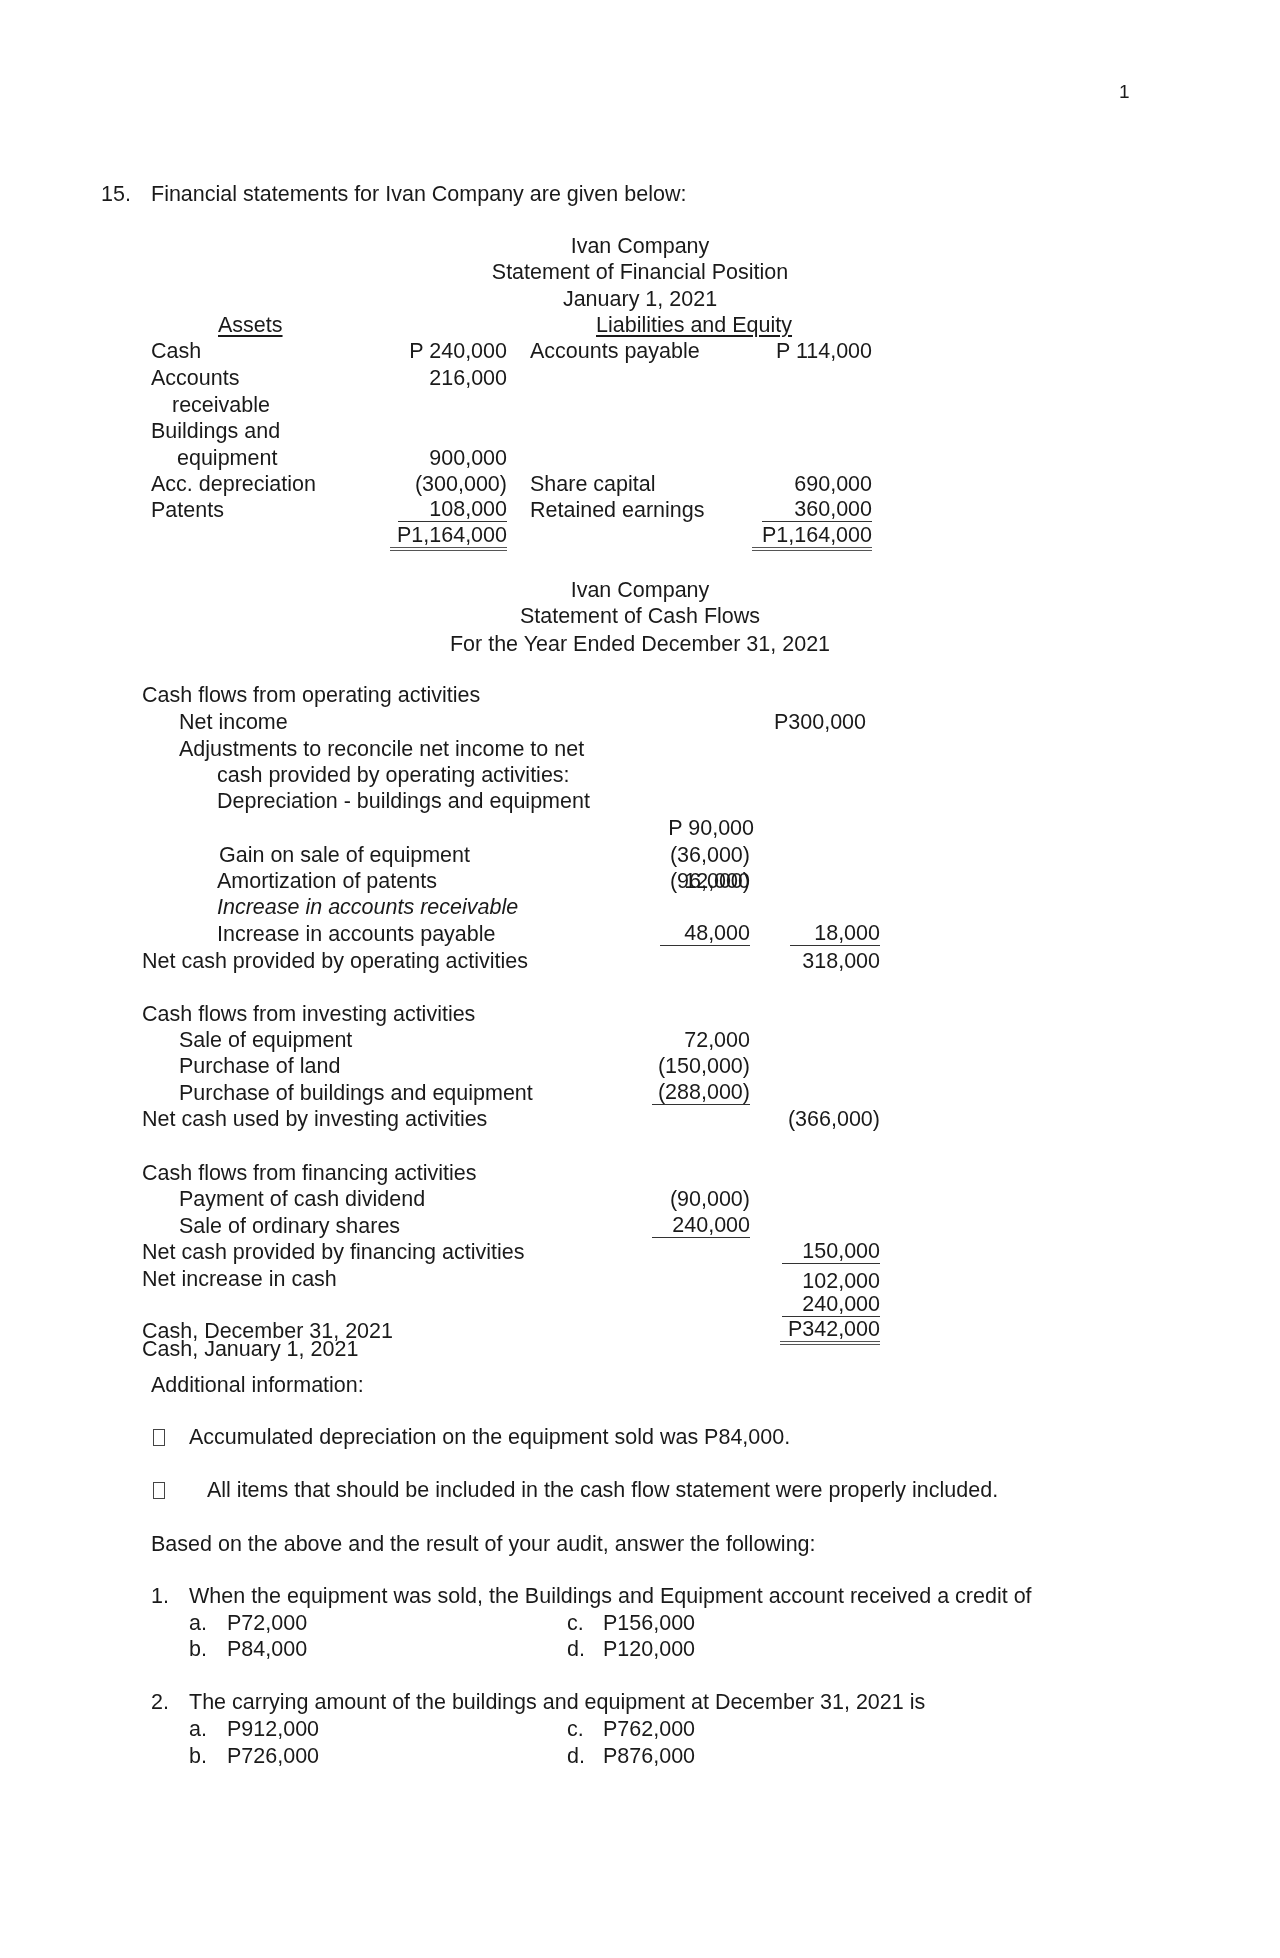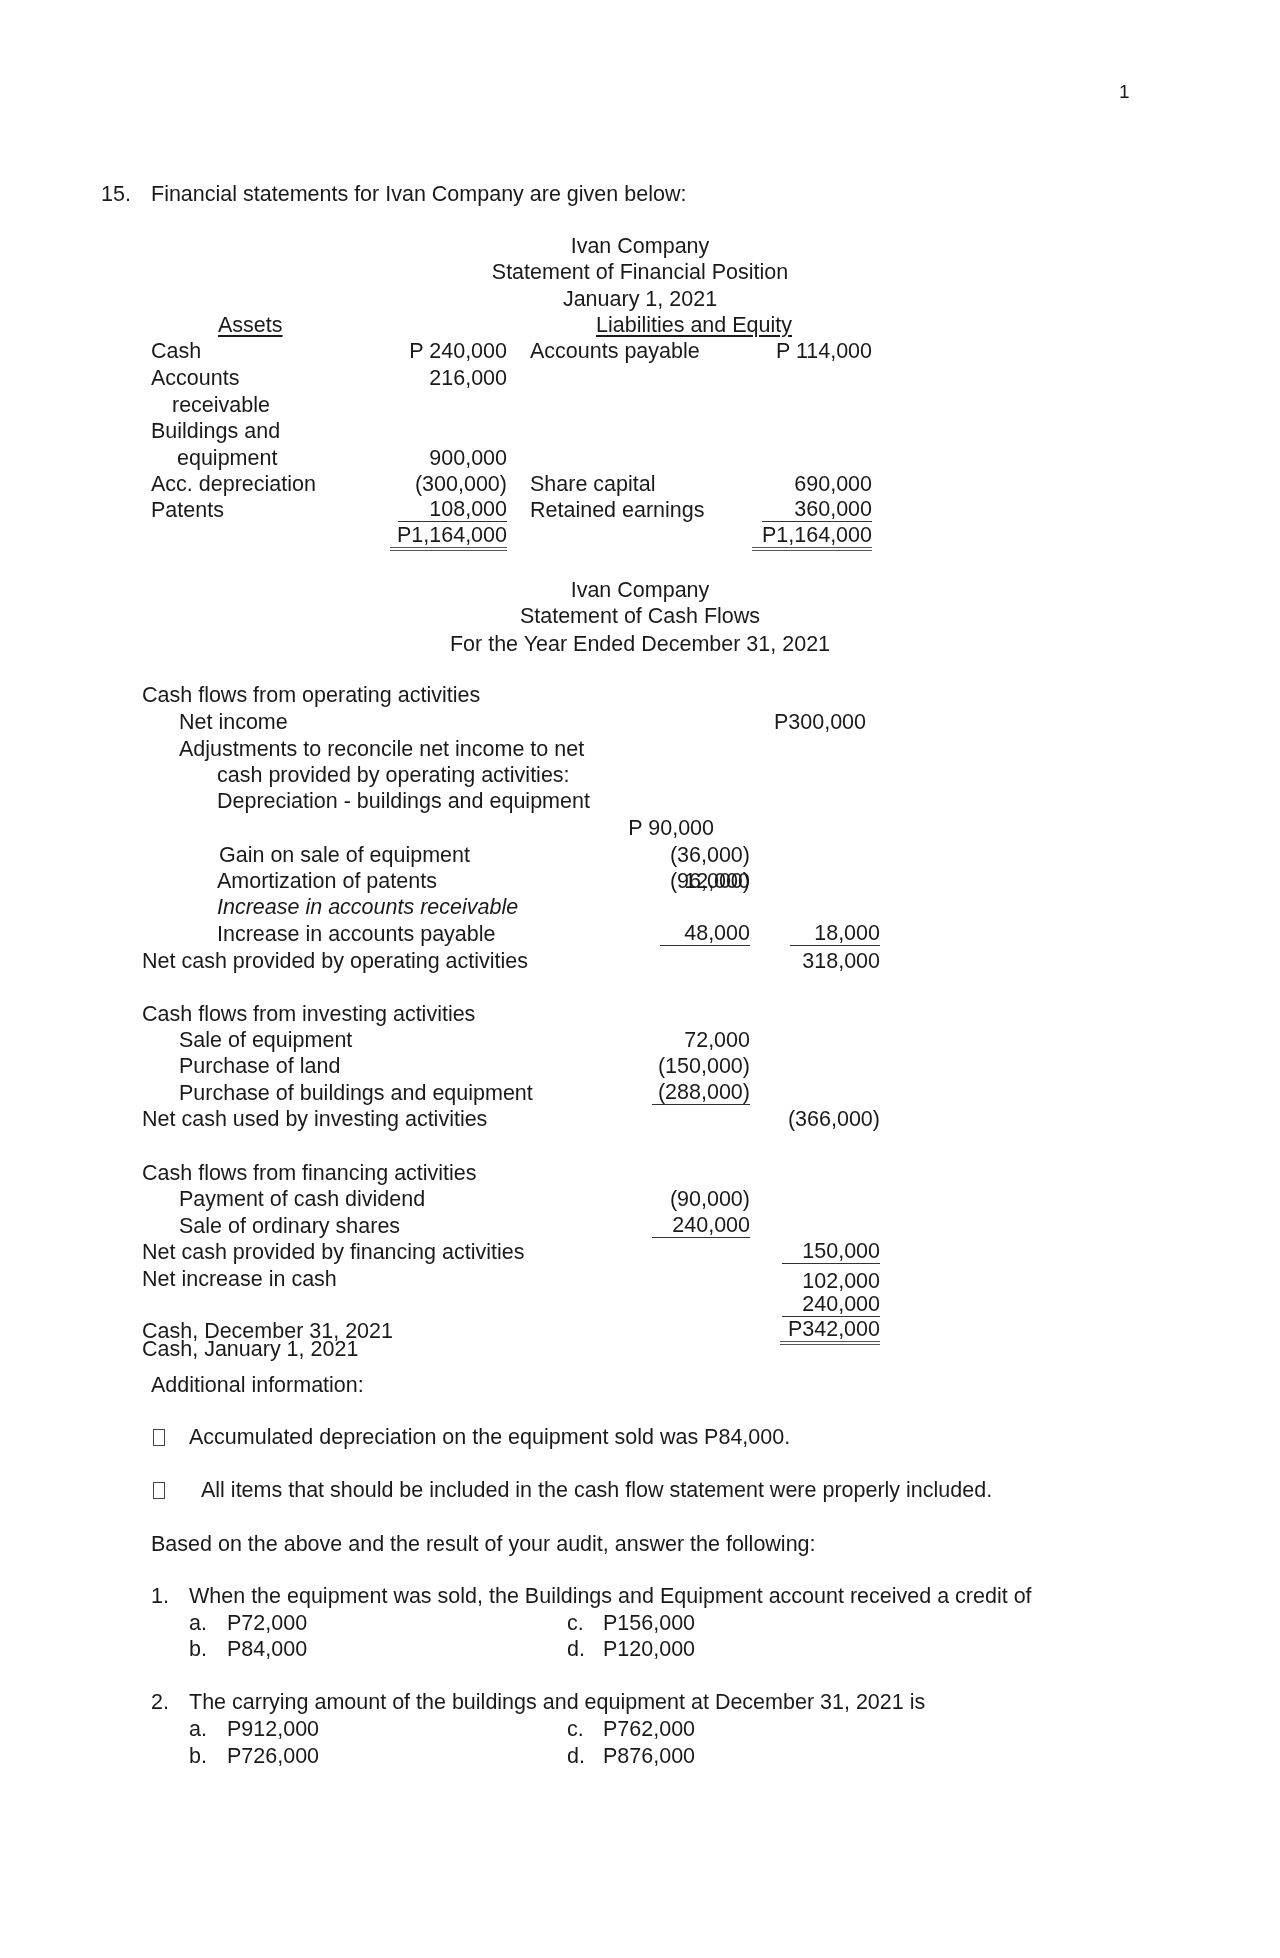--- a/index.html
+++ b/index.html
@@ -69,21 +69,21 @@
   <div class="t c" style="left:440px;width:400px;top:603px;">Statement of Cash Flows</div>
   <div class="t c" style="left:390px;width:500px;top:631px;">For the Year Ended December 31, 2021</div>
 
   <div class="t" style="left:142px;top:682px;">Cash flows from operating activities</div>
   <div class="t" style="left:179px;top:709px;">Net income</div>
   <div class="t r" style="left:760px;width:120px;top:709px;text-align:center;">P300,000</div>
   <div class="t" style="left:179px;top:736px;">Adjustments to reconcile net income to net</div>
   <div class="t" style="left:217px;top:762px;">cash provided by operating activities:</div>
 
   <div class="t" style="left:217px;top:788px;">Depreciation - buildings and equipment</div>
-  <div class="t r" style="left:594px;width:120px;top:815px;">P 90,000</div>
+  <div class="t r" style="left:634px;width:120px;top:815px;">P 90,000</div>
 
   <div class="t" style="left:219px;top:842px;">Gain on sale of equipment</div>
   <div class="t r" style="left:630px;width:120px;top:842px;">(36,000)</div>
 
   <div class="t" style="left:217px;top:868px;">Amortization of patents</div>
   <div class="t r" style="left:630px;width:120px;top:868px;">12,000</div>
 
   <div class="t" style="left:217px;top:894px;font-style:italic;">Increase in accounts receivable</div>
   <div class="t r" style="left:630px;width:120px;top:868px;">(96,000)</div>
 
@@ -118,21 +118,21 @@
   <div class="t r u" style="left:782px;width:98px;top:1292px;">240,000</div>
   <div class="t" style="left:142px;top:1318px;">Cash, December 31, 2021</div>
   <div class="t r uu" style="left:780px;width:100px;top:1318px;">P342,000</div>
 </div>
 
 <div>
   <div class="t" style="left:151px;top:1372px;">Additional information:</div>
   <div class="box" style="left:153px;top:1429px;"></div>
   <div class="t" style="left:189px;top:1424px;">Accumulated depreciation on the equipment sold was P84,000.</div>
   <div class="box" style="left:153px;top:1482px;"></div>
-  <div class="t" style="left:201px;top:1477px;text-align:right;">All items that should be included in the cash flow statement were properly included.</div>
+  <div class="t" style="left:207px;top:1477px;text-align:right;">All items that should be included in the cash flow statement were properly included.</div>
   <div class="t" style="left:151px;top:1531px;">Based on the above and the result of your audit, answer the following:</div>
 </div>
 
 <div>
   <div class="t" style="left:151px;top:1583px;">1.</div>
   <div class="t" style="left:189px;top:1583px;">When the equipment was sold, the Buildings and Equipment account received a credit of</div>
   <div class="t" style="left:189px;top:1610px;">a.</div>
   <div class="t" style="left:227px;top:1610px;">P72,000</div>
   <div class="t" style="left:189px;top:1636px;">b.</div>
   <div class="t" style="left:227px;top:1636px;">P84,000</div>

